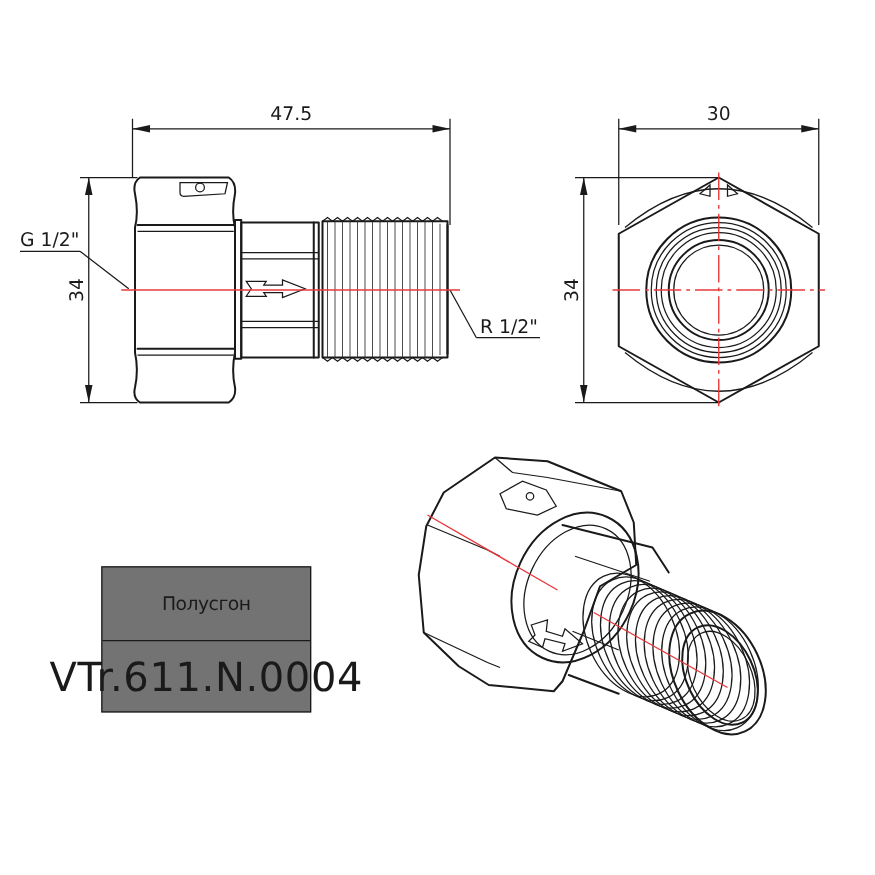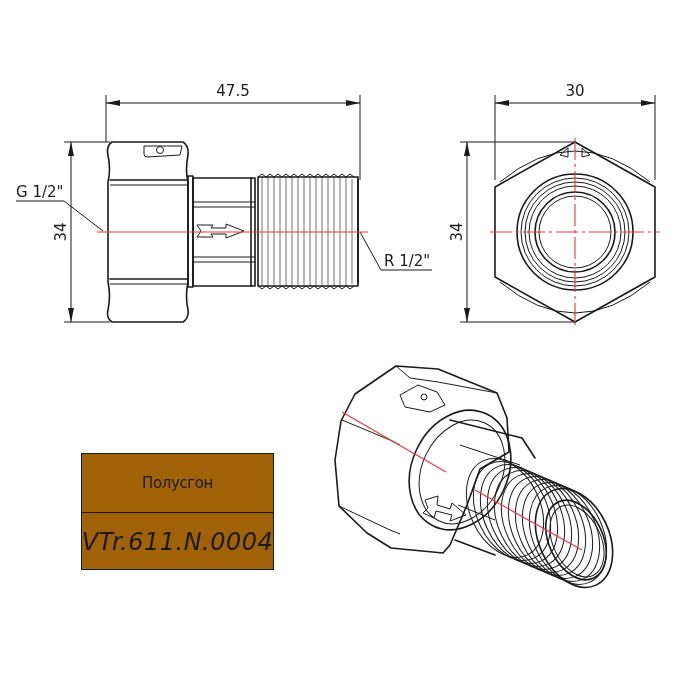--- a/index.html
+++ b/index.html
@@ -5,27 +5,27 @@
     html, body { margin: 0; padding: 0; background: #ffffff; }
     .canvas { position: relative; width: 700px; height: 700px; background: #ffffff; overflow: hidden; }
     svg { position: absolute; left: 0; top: 0; }
     .ln { stroke: #1a1a1a; stroke-width: 1.6; fill: none; stroke-linejoin: round; stroke-linecap: round; }
     .ln-thin { stroke: #1a1a1a; stroke-width: 1; fill: none; }
     .ln-hair { stroke: #333; stroke-width: 0.7; fill: none; }
     .axis { stroke: #e8383b; stroke-width: 1.1; fill: none; }
     .axis-dash { stroke: #e8383b; stroke-width: 1.1; fill: none; stroke-dasharray: 22 4 3 4; }
     .dim-text { font-family: "DejaVu Sans", sans-serif; font-size: 15px; fill: #1a1a1a; }
     .title-block {
-      position: absolute; left: 81px; top: 453px; width: 193px; height: 117px;
-      border: 1.6px solid #1a1a1a; box-sizing: border-box; background: #a16207;
+      position: absolute; left: 81px; top: 453px; width: 168px; height: 117px;
+      border: 1.6px solid #1a1a1a; box-sizing: border-box; background: #737373;
       font-family: "DejaVu Sans", sans-serif; color: #1a1a1a;
     }
     .tb-top { height: 58px; border-bottom: 1.6px solid #1a1a1a; display: flex; flex-direction: column; align-items: center; justify-content: center; }
     .tb-line { font-size: 15px; line-height: 22px; letter-spacing: -0.4px; }
-    .tb-code { height: 57px; display: flex; align-items: center; justify-content: center; font-size: 24px; letter-spacing: 0.5px; font-style: italic; }
+    .tb-code { height: 57px; display: flex; align-items: center; justify-content: center; font-size: 32px; letter-spacing: 0.5px; }
   </style>
 </head>
 <body>
 
 <div class="canvas">
   <svg width="700" height="700" viewBox="0 0 700 700">
 
     <g>
 
       <g>

